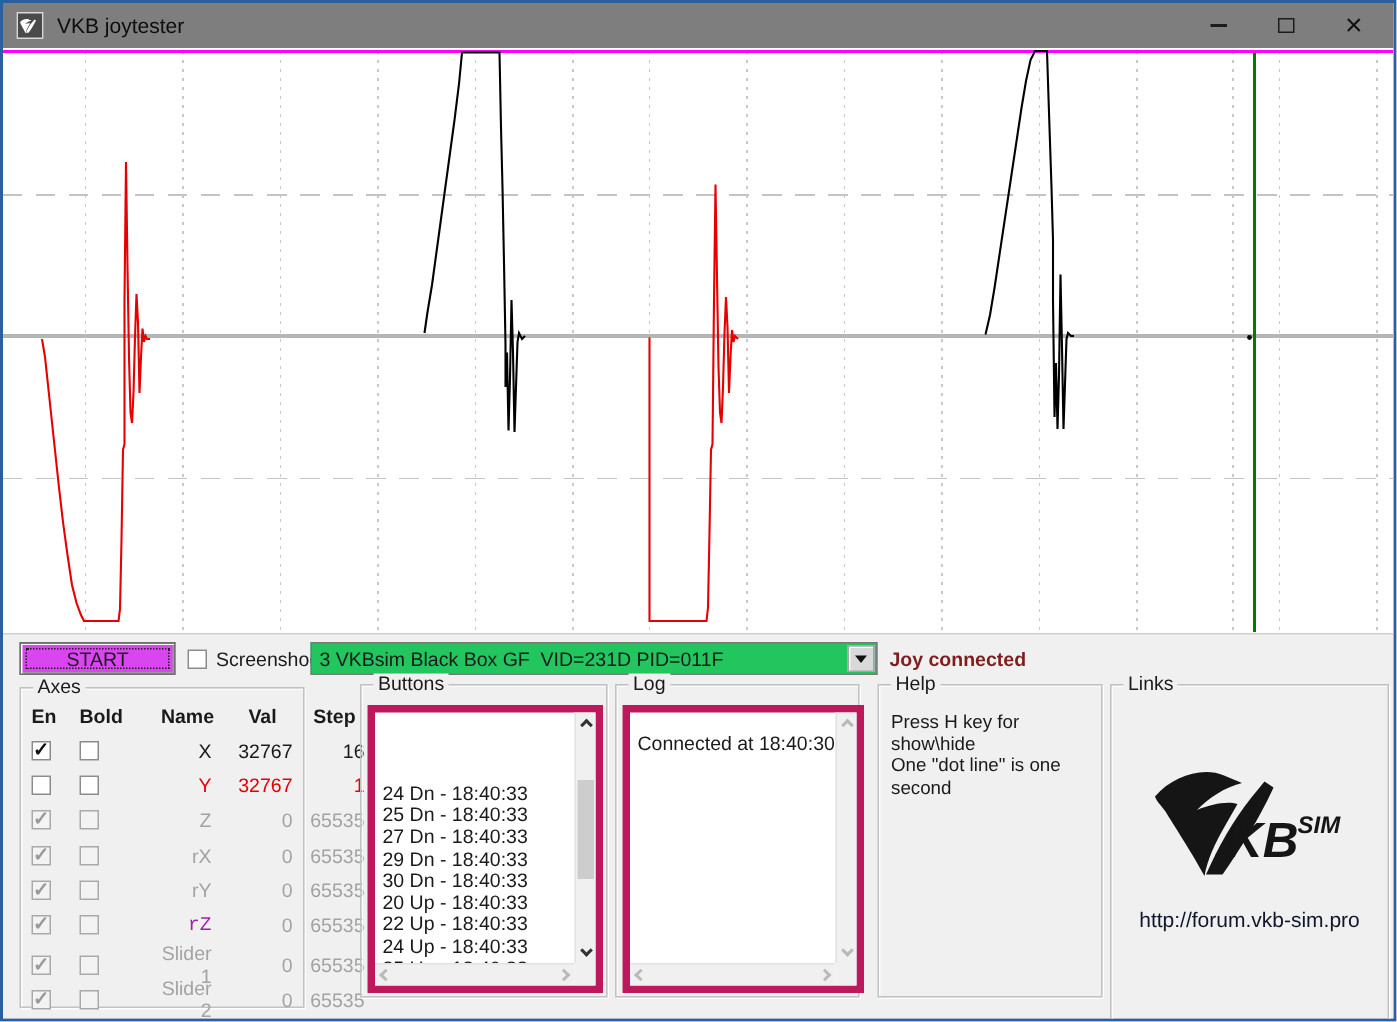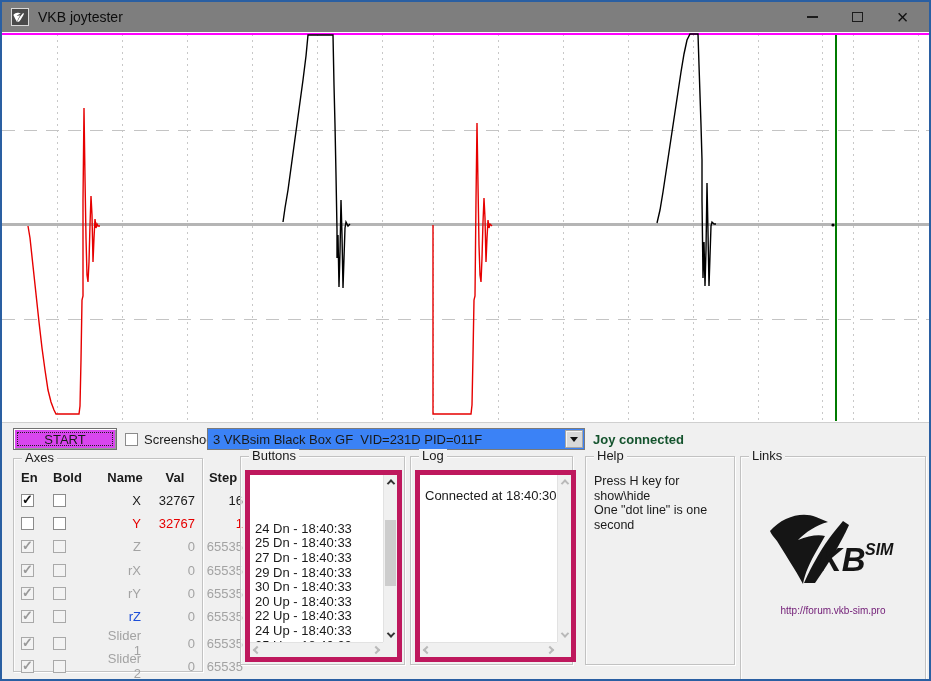--- a/index.html
+++ b/index.html
@@ -18,21 +18,21 @@
   .graph{position:absolute;left:0;top:30px;width:927px;height:390px;background:#fff;}
   .graph svg{display:block;}
   
   .panel{position:absolute;left:0;top:420px;width:927px;height:257px;background:#f0f0f0;border-top:1px solid #cfcfcf;font-size:13px;color:#1a1a1a;}
   .btn-start{position:absolute;left:11px;top:5px;width:104px;height:22px;background:#d946ef;border:1px solid #707070;box-shadow:inset 1px 1px 0 #ffffff, inset -1px -1px 0 #9a9a9a;outline:1px dotted #222;outline-offset:-5px;font-size:13px;font-family:"Liberation Sans",sans-serif;display:flex;align-items:center;justify-content:center;cursor:default;}
   .chk{width:13px;height:13px;background:#fff;border:1px solid #8b8b8b;display:inline-block;position:relative;}
   .chk.checked::after{content:"✓";position:absolute;left:0px;top:-3px;font-size:13px;font-weight:bold;color:#111;}
   .chk.disabled{background:#f3f3f3;border-color:#a9a9a9;}
   .chk.disabled.checked::after{color:#9a9a9a;}
   .screenshot-wrap{position:absolute;left:123px;top:9px;display:flex;align-items:center;gap:6px;}
-  .combo{position:absolute;left:205px;top:5px;width:378px;height:22px;background:#3b82f6;border:1px solid #7a7a7a;display:flex;align-items:center;cursor:default;}
+  .combo{position:absolute;left:205px;top:5px;width:378px;height:22px;background:#22c55e;border:1px solid #7a7a7a;display:flex;align-items:center;cursor:default;}
   .combo-text{flex:1;padding-left:5px;font-size:13px;white-space:pre;overflow:hidden;}
   .combo-btn{width:18px;height:18px;margin-right:1px;background:#d9d9d9;border:1px solid #a6a6a6;box-shadow:inset 1px 1px 0 #f5f5f5;display:flex;align-items:center;justify-content:center;}
   .combo-arrow{width:0;height:0;border-left:4px solid transparent;border-right:4px solid transparent;border-top:5px solid #111;}
   .status-joy{position:absolute;left:591px;top:9px;font-weight:bold;font-size:13px;}
   
   .group{position:absolute;border:1px solid #c2c2c2;box-shadow:1px 1px 0 rgba(255,255,255,.9), inset 1px 1px 0 rgba(255,255,255,.8);}
   .group>.glabel{position:absolute;top:-8px;left:8px;background:#f0f0f0;padding:0 3px;font-size:13px;line-height:14px;}
   .g-axes{left:11px;top:35px;width:190px;height:214px;}
   .g-buttons{left:238px;top:33px;width:165px;height:209px;}
   .g-log{left:408px;top:33px;width:163px;height:209px;}
@@ -62,21 +62,21 @@
   .chev.down{transform:rotate(135deg) translate(-1px,1px);}
   .chev.left{transform:rotate(-135deg);}
   .chev.right{transform:rotate(45deg);}
   .chev.dim{border-color:#b9b9b9;}
   
   .log-text{padding:14px 0 0 5px;font-size:13px;}
   .help-lines{padding:17px 0 0 8px;line-height:14.5px;font-size:12.5px;}
   
   .links-inner{position:absolute;inset:0;display:flex;flex-direction:column;align-items:center;}
   .logo{margin-top:56px;}
-  .link-url{margin-top:12px;font-size:10px;color:#701a75;cursor:default;}
+  .link-url{margin-top:12px;font-size:14px;color:#0f172a;cursor:default;}
 </style>
 </head>
 <body>
 
 <div class="window" style="border-color: rgb(42, 95, 162);">
 
   <div class="titlebar" style="background: rgb(126, 126, 126);">
     <div class="app-icon">
       <svg width="14" height="12" viewBox="0 0 130 86">
         <path fill="#ffffff" d="M4,22 C18,6 40,-2 58,6 L74,13 C58,16 44,24 34,34 C46,29 58,27 66,30 L56,46 C46,62 40,78 38,92 C28,72 14,48 8,34 C6,30 4,26 4,22 Z"></path>
@@ -136,21 +136,21 @@
       <span>Screenshoot</span>
     </div>
 
     <div class="combo">
       <span class="combo-text">3 VKBsim Black Box GF  VID=231D PID=011F</span>
       <span class="combo-btn">
           <span class="combo-arrow"></span>
         </span>
     </div>
 
-    <span class="status-joy" style="color: #14532d;">Joy connected</span>
+    <span class="status-joy" style="color: #7f1d1d;">Joy connected</span>
 
     <div class="group g-axes">
       <span class="glabel">Axes</span>
       <div class="ax-head">
         <span>En</span>
         <span>Bold</span>
         <span>Name</span>
         <span>Val</span>
         <span>Step</span>
       </div>
@@ -187,21 +187,21 @@
           <div class="ax-row">
             <span class="chk checked disabled"></span>
             <span class="chk disabled"></span>
             <span class="ax-name" style="color: rgb(163, 163, 163);">rY</span>
             <span class="ax-val" style="color: rgb(163, 163, 163);">0</span>
             <span class="ax-step" style="color: rgb(163, 163, 163);">65535</span>
           </div>
           <div class="ax-row">
             <span class="chk checked disabled"></span>
             <span class="chk disabled"></span>
-            <span class="ax-name" style="color: #1d4ed8;">rZ</span>
+            <span class="ax-name" style="color: #a21caf; font-family: Liberation Mono, monospace;">rZ</span>
             <span class="ax-val" style="color: rgb(163, 163, 163);">0</span>
             <span class="ax-step" style="color: rgb(163, 163, 163);">65535</span>
           </div>
           <div class="ax-row">
             <span class="chk checked disabled"></span>
             <span class="chk disabled"></span>
             <span class="ax-name" style="color: rgb(163, 163, 163);">Slider 1</span>
             <span class="ax-val" style="color: rgb(163, 163, 163);">0</span>
             <span class="ax-step" style="color: rgb(163, 163, 163);">65535</span>
           </div>

